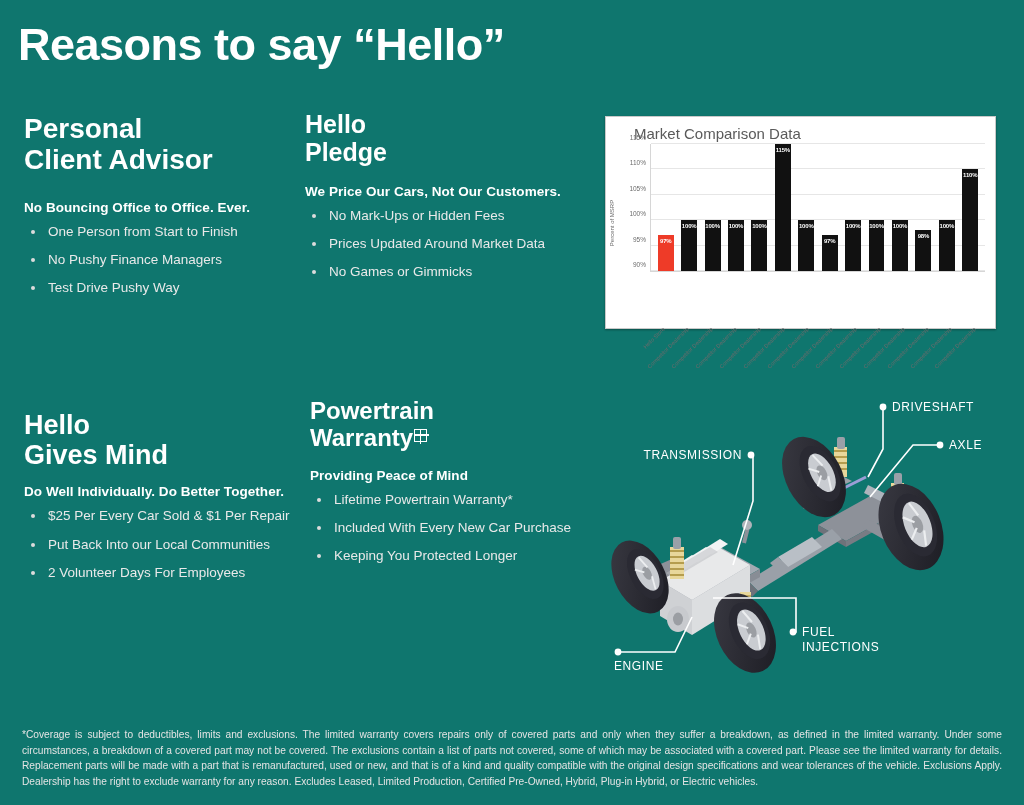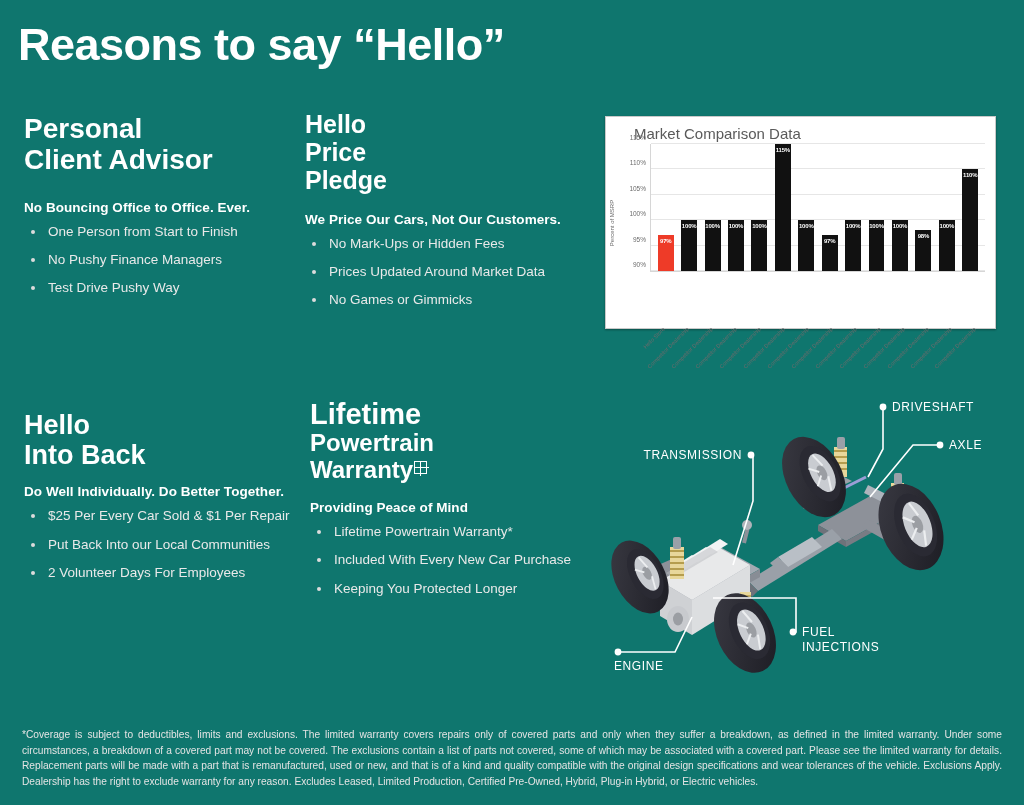--- a/index.html
+++ b/index.html
@@ -171,47 +171,45 @@
     <ul class="blk-list">
       <li><span class="bullet"></span><span>One Person from Start to Finish</span></li>
       <li><span class="bullet"></span><span>No Pushy Finance Managers</span></li>
       <li><span class="bullet"></span><span>Test Drive Pushy Way</span></li>
     </ul>
   </div>
 
   <div class="block" id="block-price">
     <div class="blk-head">
       <span class="l1">Hello</span>
-      <span class="l2">Price</span>
       <span class="l3">Pledge</span>
     </div>
     <div class="blk-sub">We Price Our Cars, Not Our Customers.</div>
     <ul class="blk-list">
       <li><span class="bullet"></span><span>No Mark-Ups or Hidden Fees</span></li>
       <li><span class="bullet"></span><span>Prices Updated Around Market Data</span></li>
       <li><span class="bullet"></span><span>No Games or Gimmicks</span></li>
     </ul>
   </div>
 
   <div class="block" id="block-gives">
     <div class="blk-head">
       <span class="l1">Hello</span>
-      <span class="l2">Into Back</span>
+      <span class="l2">Gives Mind</span>
     </div>
     <div class="blk-sub">Do Well Individually. Do Better Together.</div>
     <ul class="blk-list">
       <li><span class="bullet"></span><span>$25 Per Every Car Sold &amp; $1 Per Repair</span></li>
       <li><span class="bullet"></span><span>Put Back Into our Local Communities</span></li>
       <li><span class="bullet"></span><span>2 Volunteer Days For Employees</span></li>
     </ul>
   </div>
 
   <div class="block" id="block-warranty">
     <div class="blk-head">
-      <span class="l1">Lifetime</span>
       <span class="l2">Powertrain</span>
       <span class="l3"><span>Warranty</span><span class="tofu"></span></span>
     </div>
     <div class="blk-sub">Providing Peace of Mind</div>
     <ul class="blk-list">
       <li><span class="bullet"></span><span>Lifetime Powertrain Warranty*</span></li>
       <li><span class="bullet"></span><span>Included With Every New Car Purchase</span></li>
       <li><span class="bullet"></span><span>Keeping You Protected Longer</span></li>
     </ul>
   </div>

